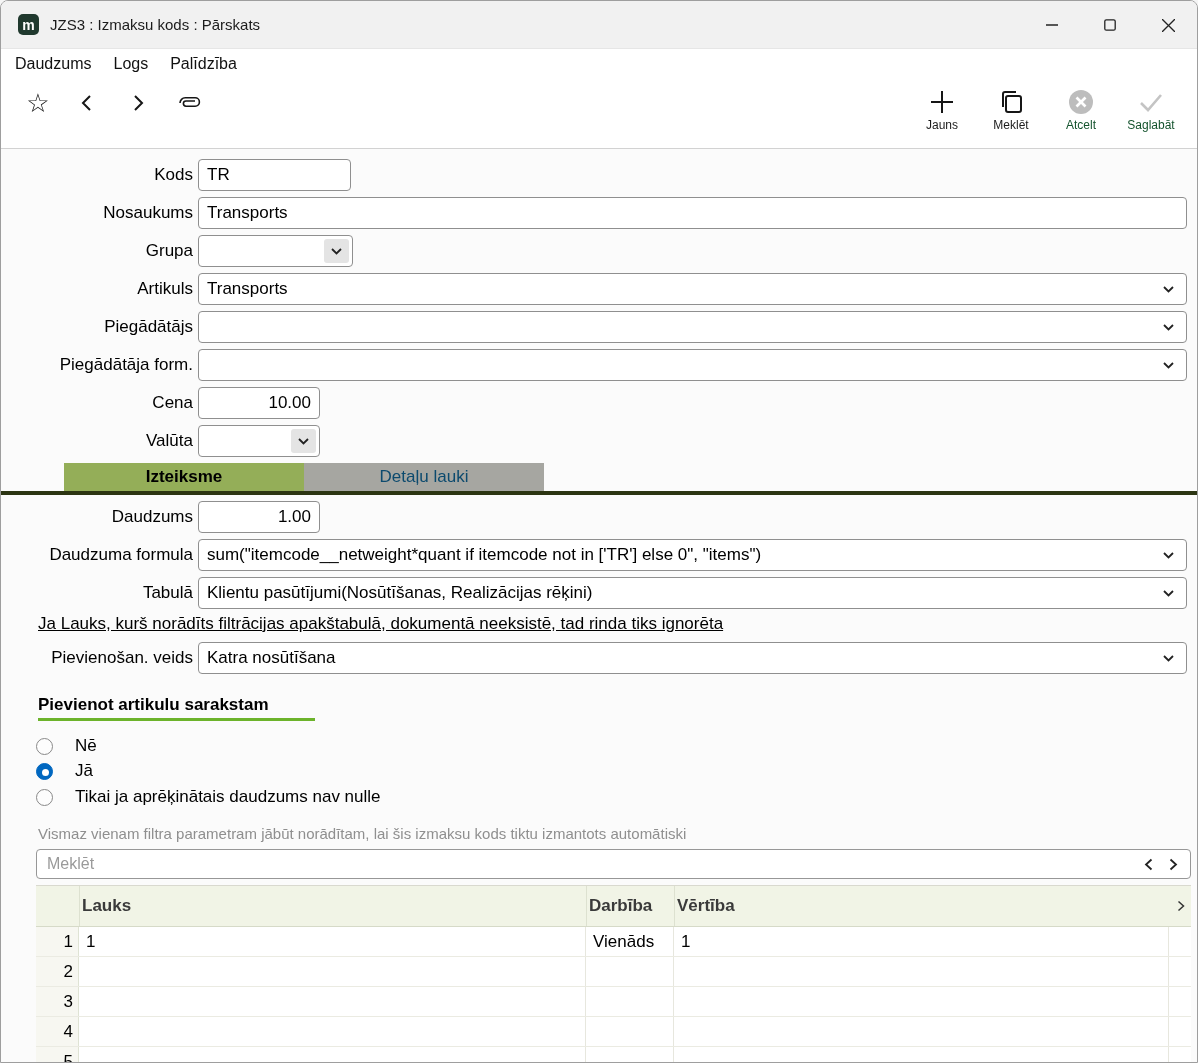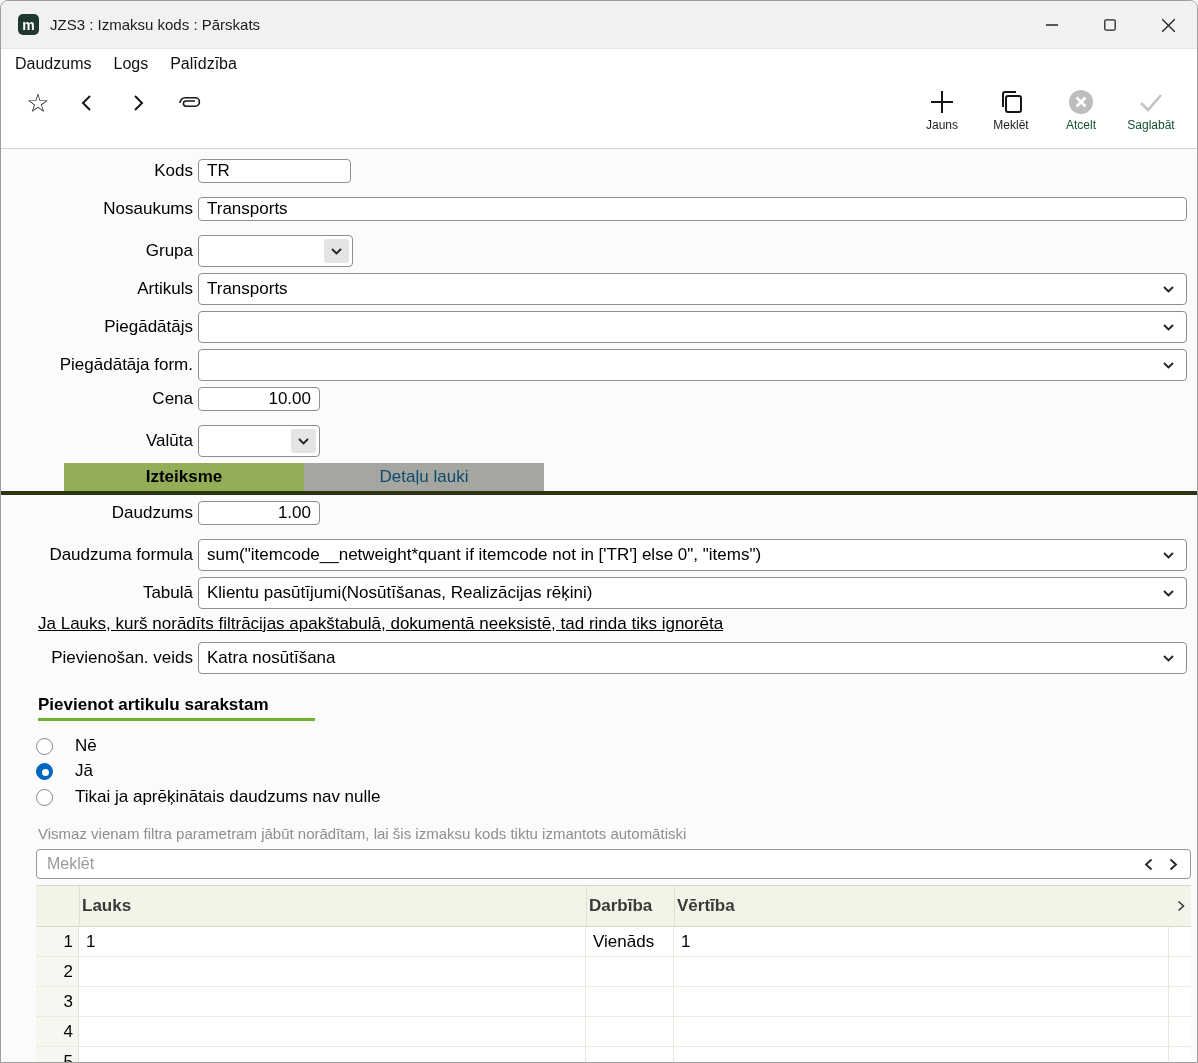--- a/index.html
+++ b/index.html
@@ -40,21 +40,21 @@
   .tool-btn {
     position:absolute; top:10px; width:62px; display:flex; flex-direction:column;
     align-items:center; gap:3px;
   }
   .tool-btn .lbl { font-size:12px; color:#1c1c1c; }
   .tool-btn.disabled .lbl { color:#14532d; }
   
   .field-row { position:absolute; left:20px; display:flex; align-items:center; }
   .field-label { width:177px; text-align:right; padding-right:5px; font-size:17px; color:#000; }
   .tb-input {
-    height:24px; border:1px solid #8f8f8f; border-radius:4px; background:#fff;
+    height:32px; border:1px solid #8f8f8f; border-radius:4px; background:#fff;
     font-size:17px; color:#000; padding:0 8px; font-family:inherit; outline:none;
   }
   .tb-input.num { text-align:right; }
   .combo {
     position:relative; height:32px; border:1px solid #8f8f8f; border-radius:4px;
     background:#fff; display:flex; align-items:center;
   }
   .combo .val { padding-left:8px; font-size:17px; color:#000; white-space:nowrap; overflow:hidden; }
   .combo .drop {
     position:absolute; right:3px; top:3px; bottom:3px; width:25px; border-radius:3px;

